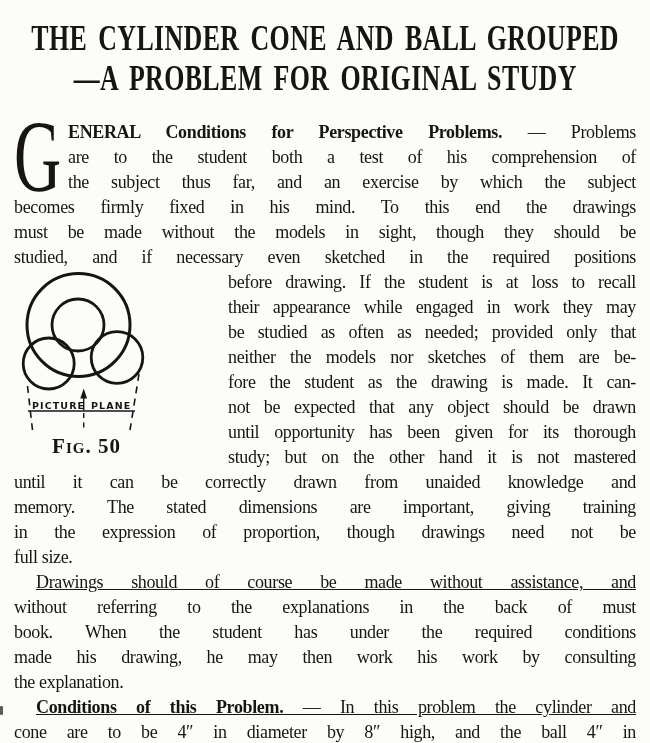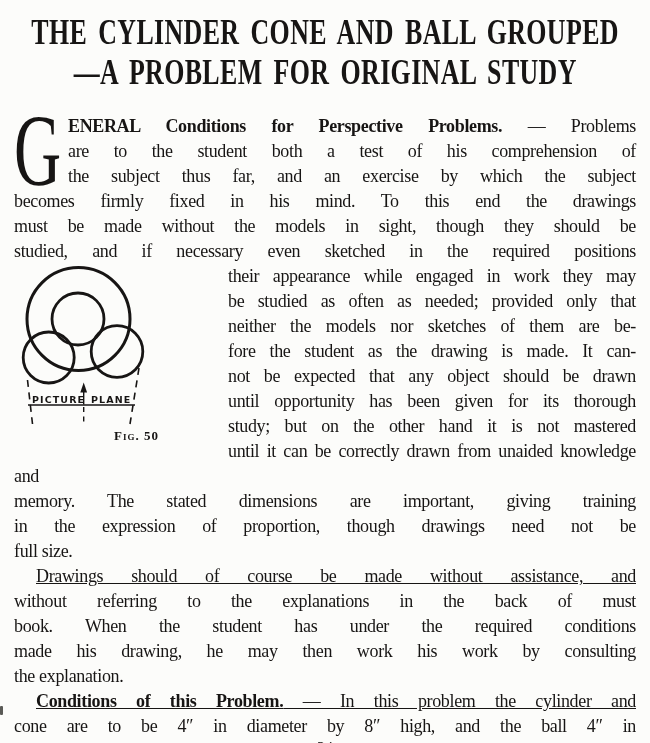--- a/index.html
+++ b/index.html
@@ -4,21 +4,21 @@
 <style>
   html, body { margin: 0; padding: 0; }
   body {
     width: 650px; height: 743px; overflow: hidden;
     background: #fcfcfa; color: #171514;
     font-family: "Liberation Serif", "DejaVu Serif", serif;
   }
   .page { position: relative; box-sizing: border-box; height: 100%; padding: 6px 14px 0 14px; }
 
   
-  .title { display: flex; flex-direction: column; align-items: center; margin: 6px 0 22px 0; }
+  .title { display: flex; flex-direction: column; align-items: center; margin: 12px 0 22px 0; }
   .title-line {
     font-weight: bold; font-size: 36px; line-height: 40px; white-space: nowrap;
     letter-spacing: 0.5px; word-spacing: 6px;
     transform: scaleX(0.72); transform-origin: 50% 50%;
   }
 
   
   .jline {
     font-size: 18px; line-height: 25px; letter-spacing: -0.35px;
     text-align: justify; text-align-last: justify;
@@ -32,22 +32,22 @@
   .dropcap {
     float: left; width: 50px; height: 74px; margin: 0 4px 0 0;
     font-size: 102px; line-height: 74px;
     transform: scaleX(0.64); transform-origin: 0 50%;
   }
 
   
   .fig { float: left; width: 196px; height: 196px; margin: 0 18px 0 0; }
   .fig svg { display: block; margin: 0; }
   .fig figcaption {
-    width: 145px; margin-top: 2px; text-align: right;
-    font-weight: bold; font-variant: small-caps; font-size: 13px; letter-spacing: 1px;
+    width: 145px; margin-top: 2px; text-align: center;
+    font-weight: bold; font-variant: small-caps; font-size: 21px; letter-spacing: 1px;
   }
   .figtext {
     font-family: "DejaVu Sans", sans-serif; font-weight: bold;
     font-size: 9.5px; letter-spacing: 1.1px; fill: #171514;
   }
 
   
   .page-num { height: 7px; overflow: hidden; text-align: center; font-size: 16px; line-height: 16px; margin-top: 1px; }
 
   
@@ -87,20 +87,21 @@
         <line x1="14" y1="141" x2="121" y2="141" stroke="#171514" stroke-width="1.6"></line>
         <polygon points="66.3,128.5 69.7,118.5 73.1,128.5" fill="#171514"></polygon>
         <line x1="69.7" y1="126" x2="69.7" y2="140.5" stroke="#171514" stroke-width="1.4"></line>
         <line x1="69.7" y1="143" x2="69.7" y2="160" stroke="#171514" stroke-width="1.4" stroke-dasharray="5 4.5"></line>
         <text class="figtext" x="18" y="138.5">PICTURE</text>
         <text class="figtext" x="77" y="138.5">PLANE</text>
       </svg>
       <figcaption>Fig. 50</figcaption>
     </figure>
     <div class="lines">
+        <div class="jline">before drawing. If the student is at loss to recall</div>
         <div class="jline">their appearance while engaged in work they may</div>
         <div class="jline">be studied as often as needed; provided only that</div>
         <div class="jline">neither the models nor sketches of them are be-</div>
         <div class="jline">fore the student as the drawing is made. It can-</div>
         <div class="jline">not be expected that any object should be drawn</div>
         <div class="jline">until opportunity has been given for its thorough</div>
         <div class="jline">study; but on the other hand it is not mastered</div>
         <div class="jline">until it can be correctly drawn from unaided knowledge and</div>
         <div class="jline">memory. The stated dimensions are important, giving training</div>
         <div class="jline">in the expression of proportion, though drawings need not be</div>

